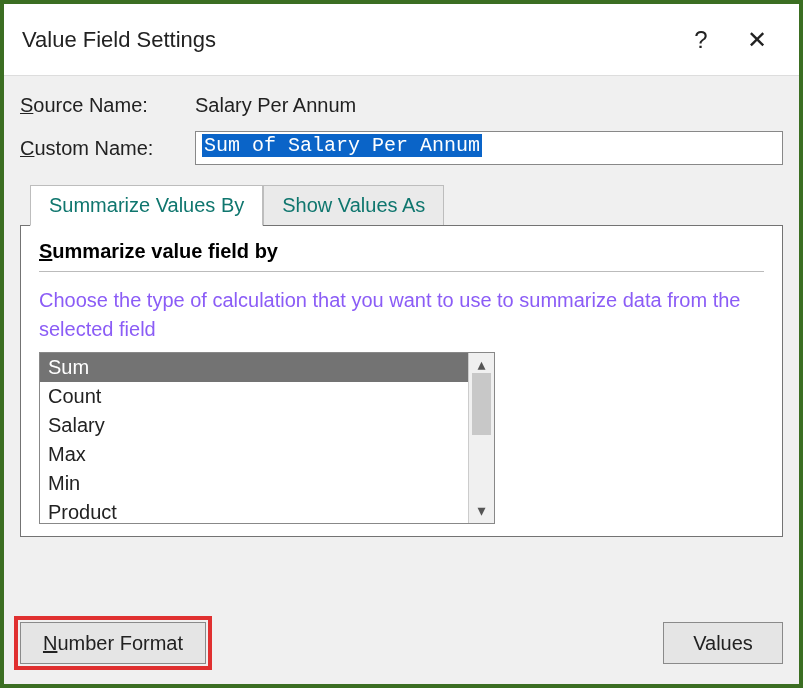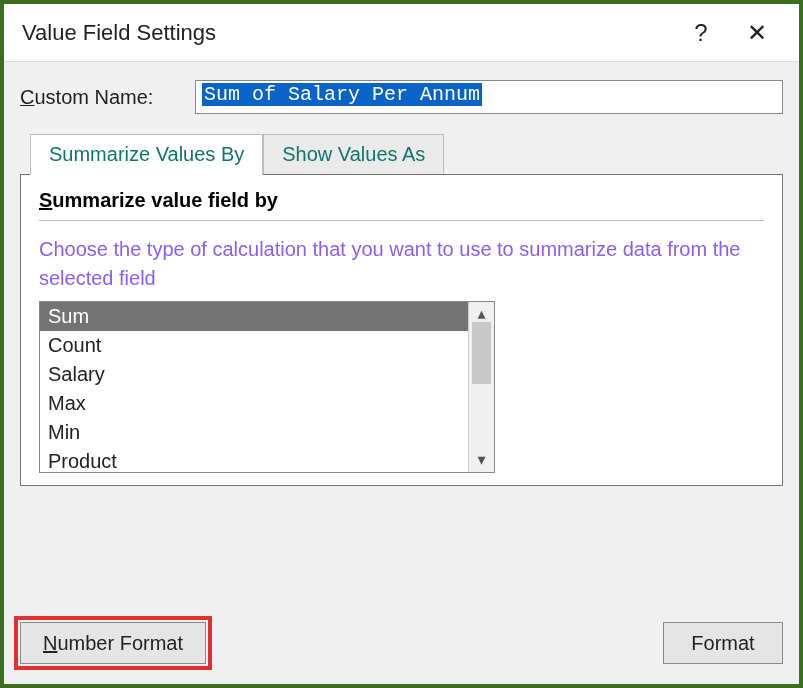--- a/index.html
+++ b/index.html
@@ -17,21 +17,21 @@
     position: relative;
   }
   .dialog {
     width: 100%;
     height: 100%;
     background: #fff;
     display: flex;
     flex-direction: column;
   }
   .titlebar {
-    height: 58px;
+    height: 72px;
     background: #fff;
     border-bottom: 1px solid #ddd;
     display: flex;
     align-items: center;
     padding: 0 18px;
     font-size: 22px;
     color: #222;
   }
   .titlebar .title-text { flex: 1; }
   .titlebar .tbtn {
@@ -210,20 +210,24 @@
   <div class="dialog">
 
     <div class="titlebar">
       <span class="title-text">Value Field Settings</span>
       <span class="tbtn">?</span>
       <span class="tbtn">✕</span>
     </div>
 
     <div class="body-area">
 
+      <div class="row">
+        <span class="lbl"><span class="underline-S">S</span><span>ource Name:</span></span>
+        <span class="src-val">Salary Per Annum</span>
+      </div>
 
       <div class="row">
         <span class="lbl"><span class="underline-S">C</span><span>ustom Name:</span></span>
         <div class="custom-input">
           <span class="sel">Sum of Salary Per Annum</span>
         </div>
       </div>
 
       <div class="tabstrip">
         <div class="tab active">
@@ -260,17 +264,17 @@
       </div>
 
     </div>
 
     <div class="footer">
       <button class="btn number-format">
         <span class="ul">N</span><span>umber Format</span>
       </button>
       <span class="spacer"></span>
       <span style="width:18px"></span>
-      <button class="btn">Format</button>
+      <button class="btn">Values</button>
     </div>
 
   </div>
 </div>
 
 </body></html>

